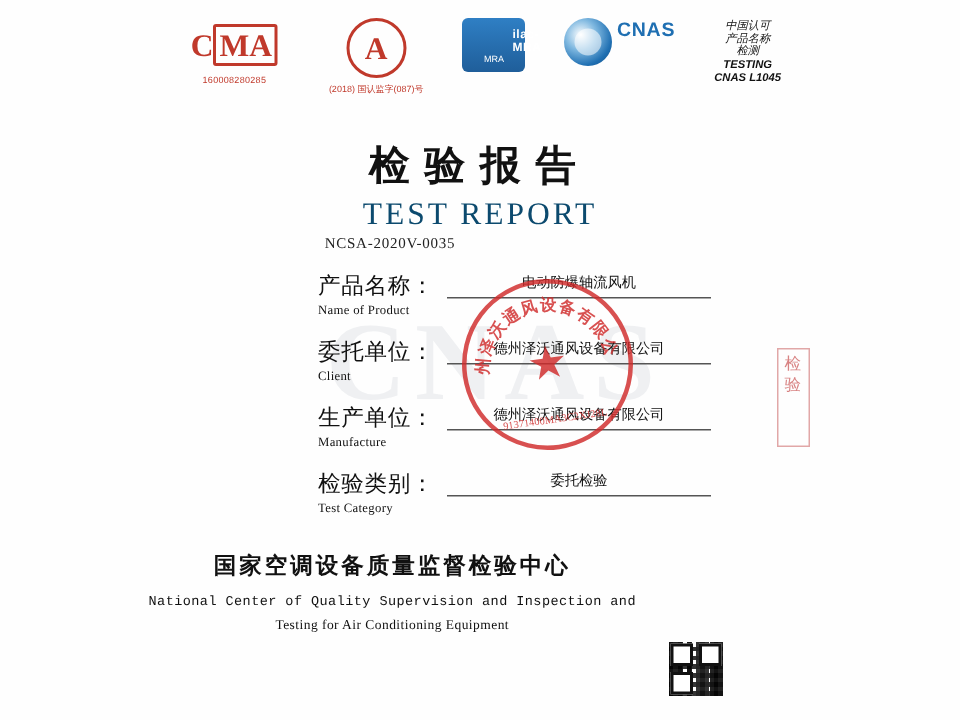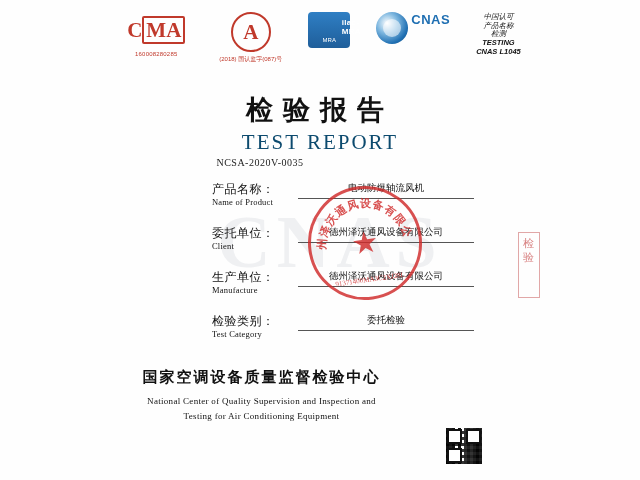--- a/index.html
+++ b/index.html
@@ -216,21 +216,21 @@
   }
   .field-labels {
     position: absolute;
     left: 0;
     top: 0;
     width: 84px;
     line-height: 1.25;
   }
   .label-cn {
     font-family: "Liberation Serif", serif;
-    font-size: 12px;
+    font-size: 15px;
     color: #111;
     letter-spacing: 0.5px;
     white-space: nowrap;
   }
   .label-en {
     font-family: "Liberation Serif", serif;
     font-size: 8.5px;
     color: #111;
     letter-spacing: 0.2px;
     white-space: nowrap;
@@ -259,21 +259,21 @@
   }
   .footer-cn {
     font-family: "Liberation Serif", serif;
     font-size: 15px;
     font-weight: bold;
     letter-spacing: 2px;
     color: #111;
   }
   .footer-en1 {
     margin-top: 9px;
-    font-family: Liberation Serif, serif;
+    font-family: Liberation Mono, monospace;
     font-size: 9px;
     letter-spacing: 0.3px;
     color: #111;
   }
   .footer-en2 {
     margin-top: 5px;
     font-family: "Liberation Serif", serif;
     font-size: 9px;
     letter-spacing: 0.3px;
     color: #111;

